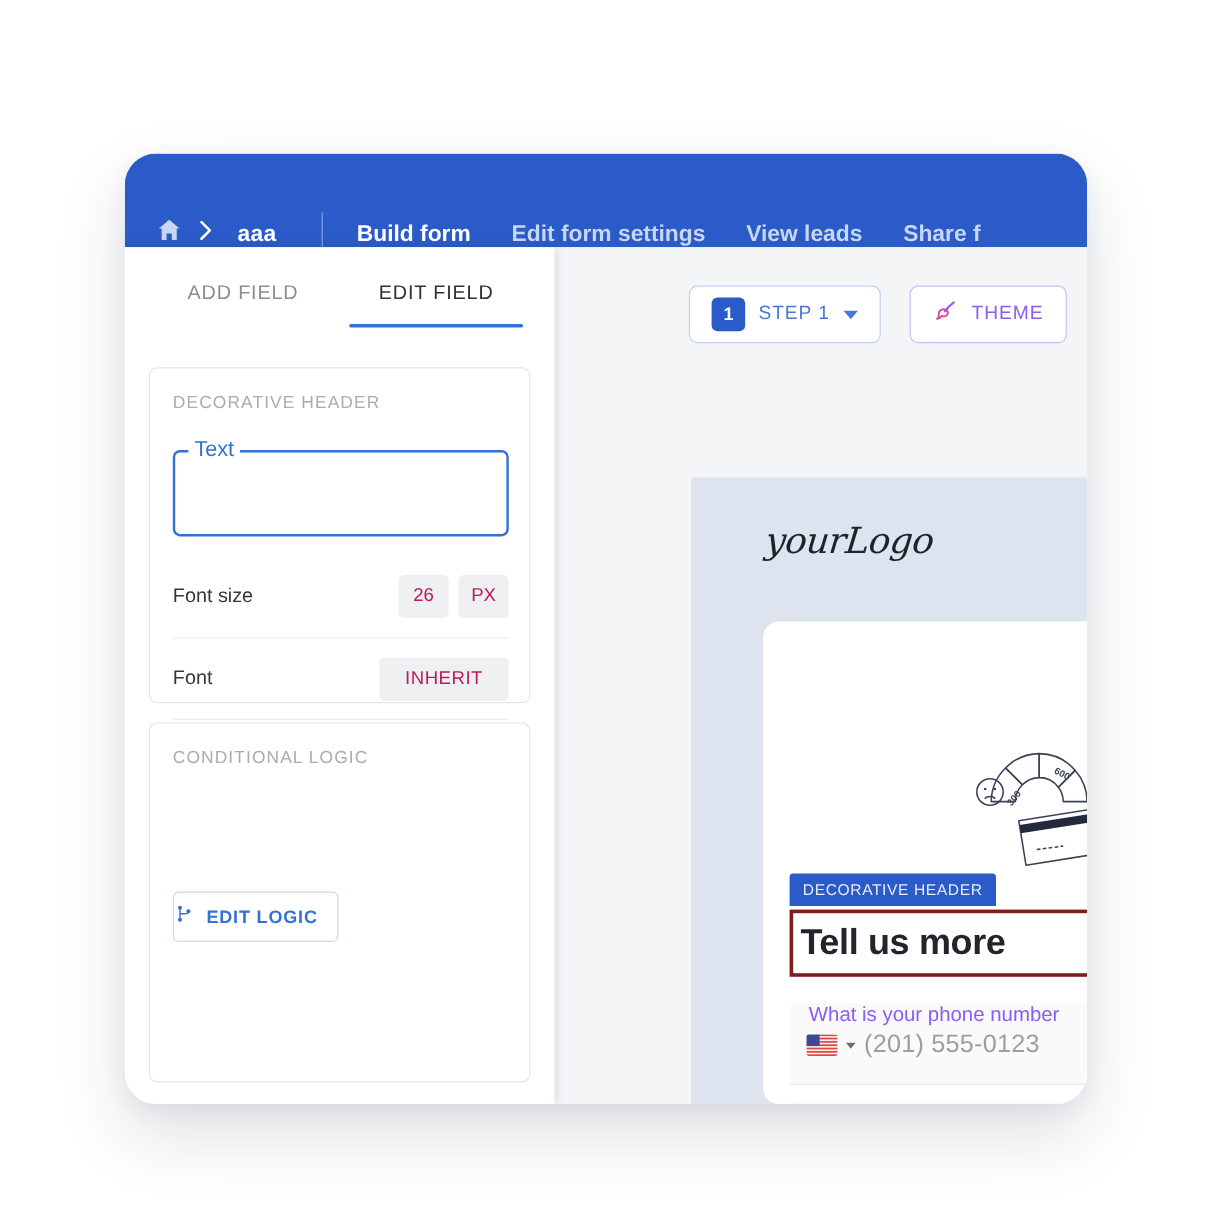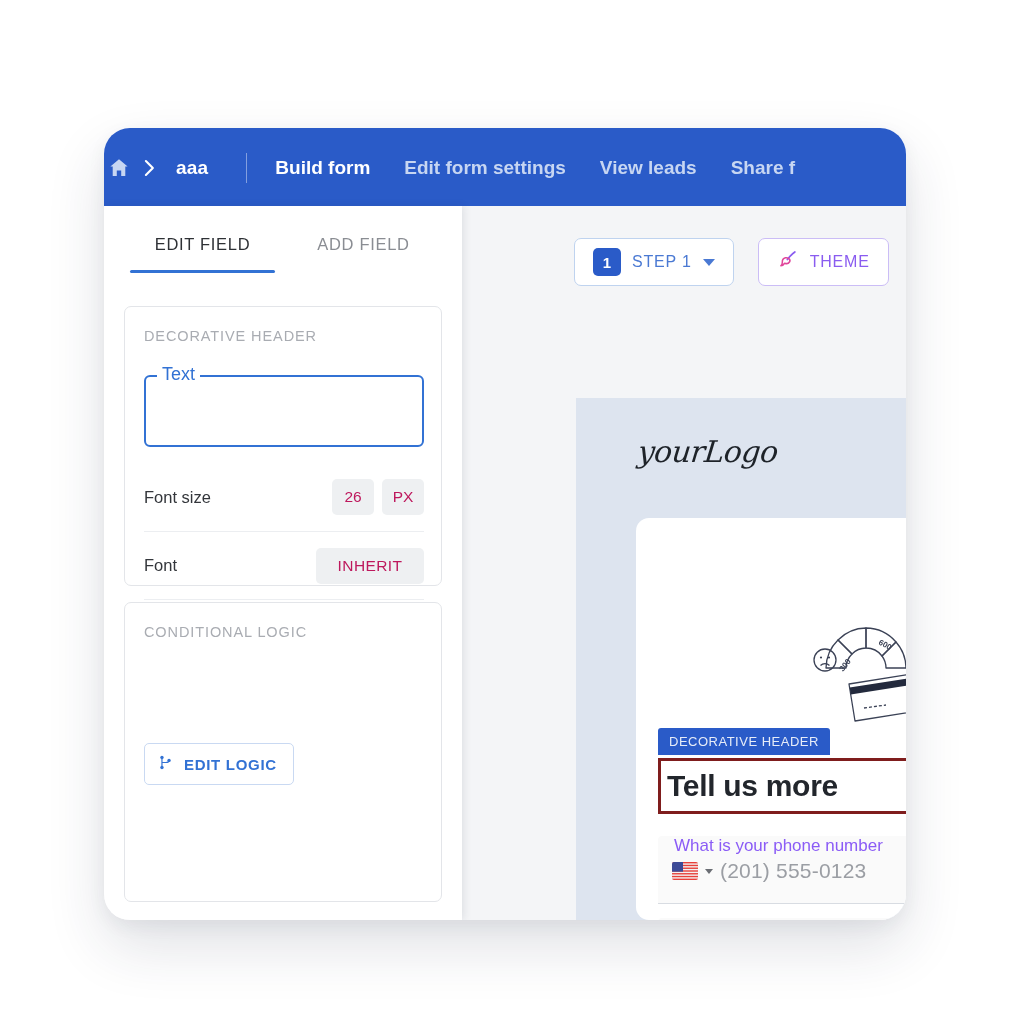--- a/index.html
+++ b/index.html
@@ -35,21 +35,22 @@
   }
 
   
   #topbar {
     position: absolute;
     left: 0; top: 0;
     width: 802px;
     height: 79px;
     background: #2a5bc8;
     display: flex;
-    align-items: center;
+    align-items: flex-end;
+    padding-left: 22px;
     white-space: nowrap;
   }
   .tb-icon {
     display: inline-flex;
     align-items: center;
     justify-content: center;
     width: 30px; height: 30px;
     flex: 0 0 auto;
   }
   .tb-icon svg { display: block; }
@@ -226,21 +227,21 @@
     width: 285px;
     font-size: 17px;
     line-height: 25px;
     color: #2c3036;
     font-weight: 700;
   }
   #edit-logic-btn {
     position: absolute;
     left: 19px; top: 140px;
     height: 42px;
-    padding: 0 16px 0 12px;
+    padding: 0 16px 0 0;
     border: 1px solid #c9d9f2;
     border-radius: 5px;
     background: #ffffff;
     display: inline-flex;
     align-items: center;
     gap: 10px;
   }
   #edit-logic-label {
     color: #3272d4;
     font-size: 15px;
@@ -449,22 +450,22 @@
       <span class="tb-nav">Edit form settings</span>
       <span class="tb-nav">View leads</span>
       <span class="tb-nav">Share f</span>
     </div>
 
     <div id="body-area">
 
       <div id="sidebar">
 
         <div id="tabs">
+          <div class="tab">ADD FIELD</div>
           <div class="tab active">EDIT FIELD</div>
-          <div class="tab">ADD FIELD</div>
         </div>
 
         <div class="panel-card" id="card-field">
 
           <div class="card-kicker">DECORATIVE HEADER</div>
 
           <div id="text-input-wrap">
             <div id="text-input-box"></div>
             <div id="text-input-legend">Text</div>
           </div>

